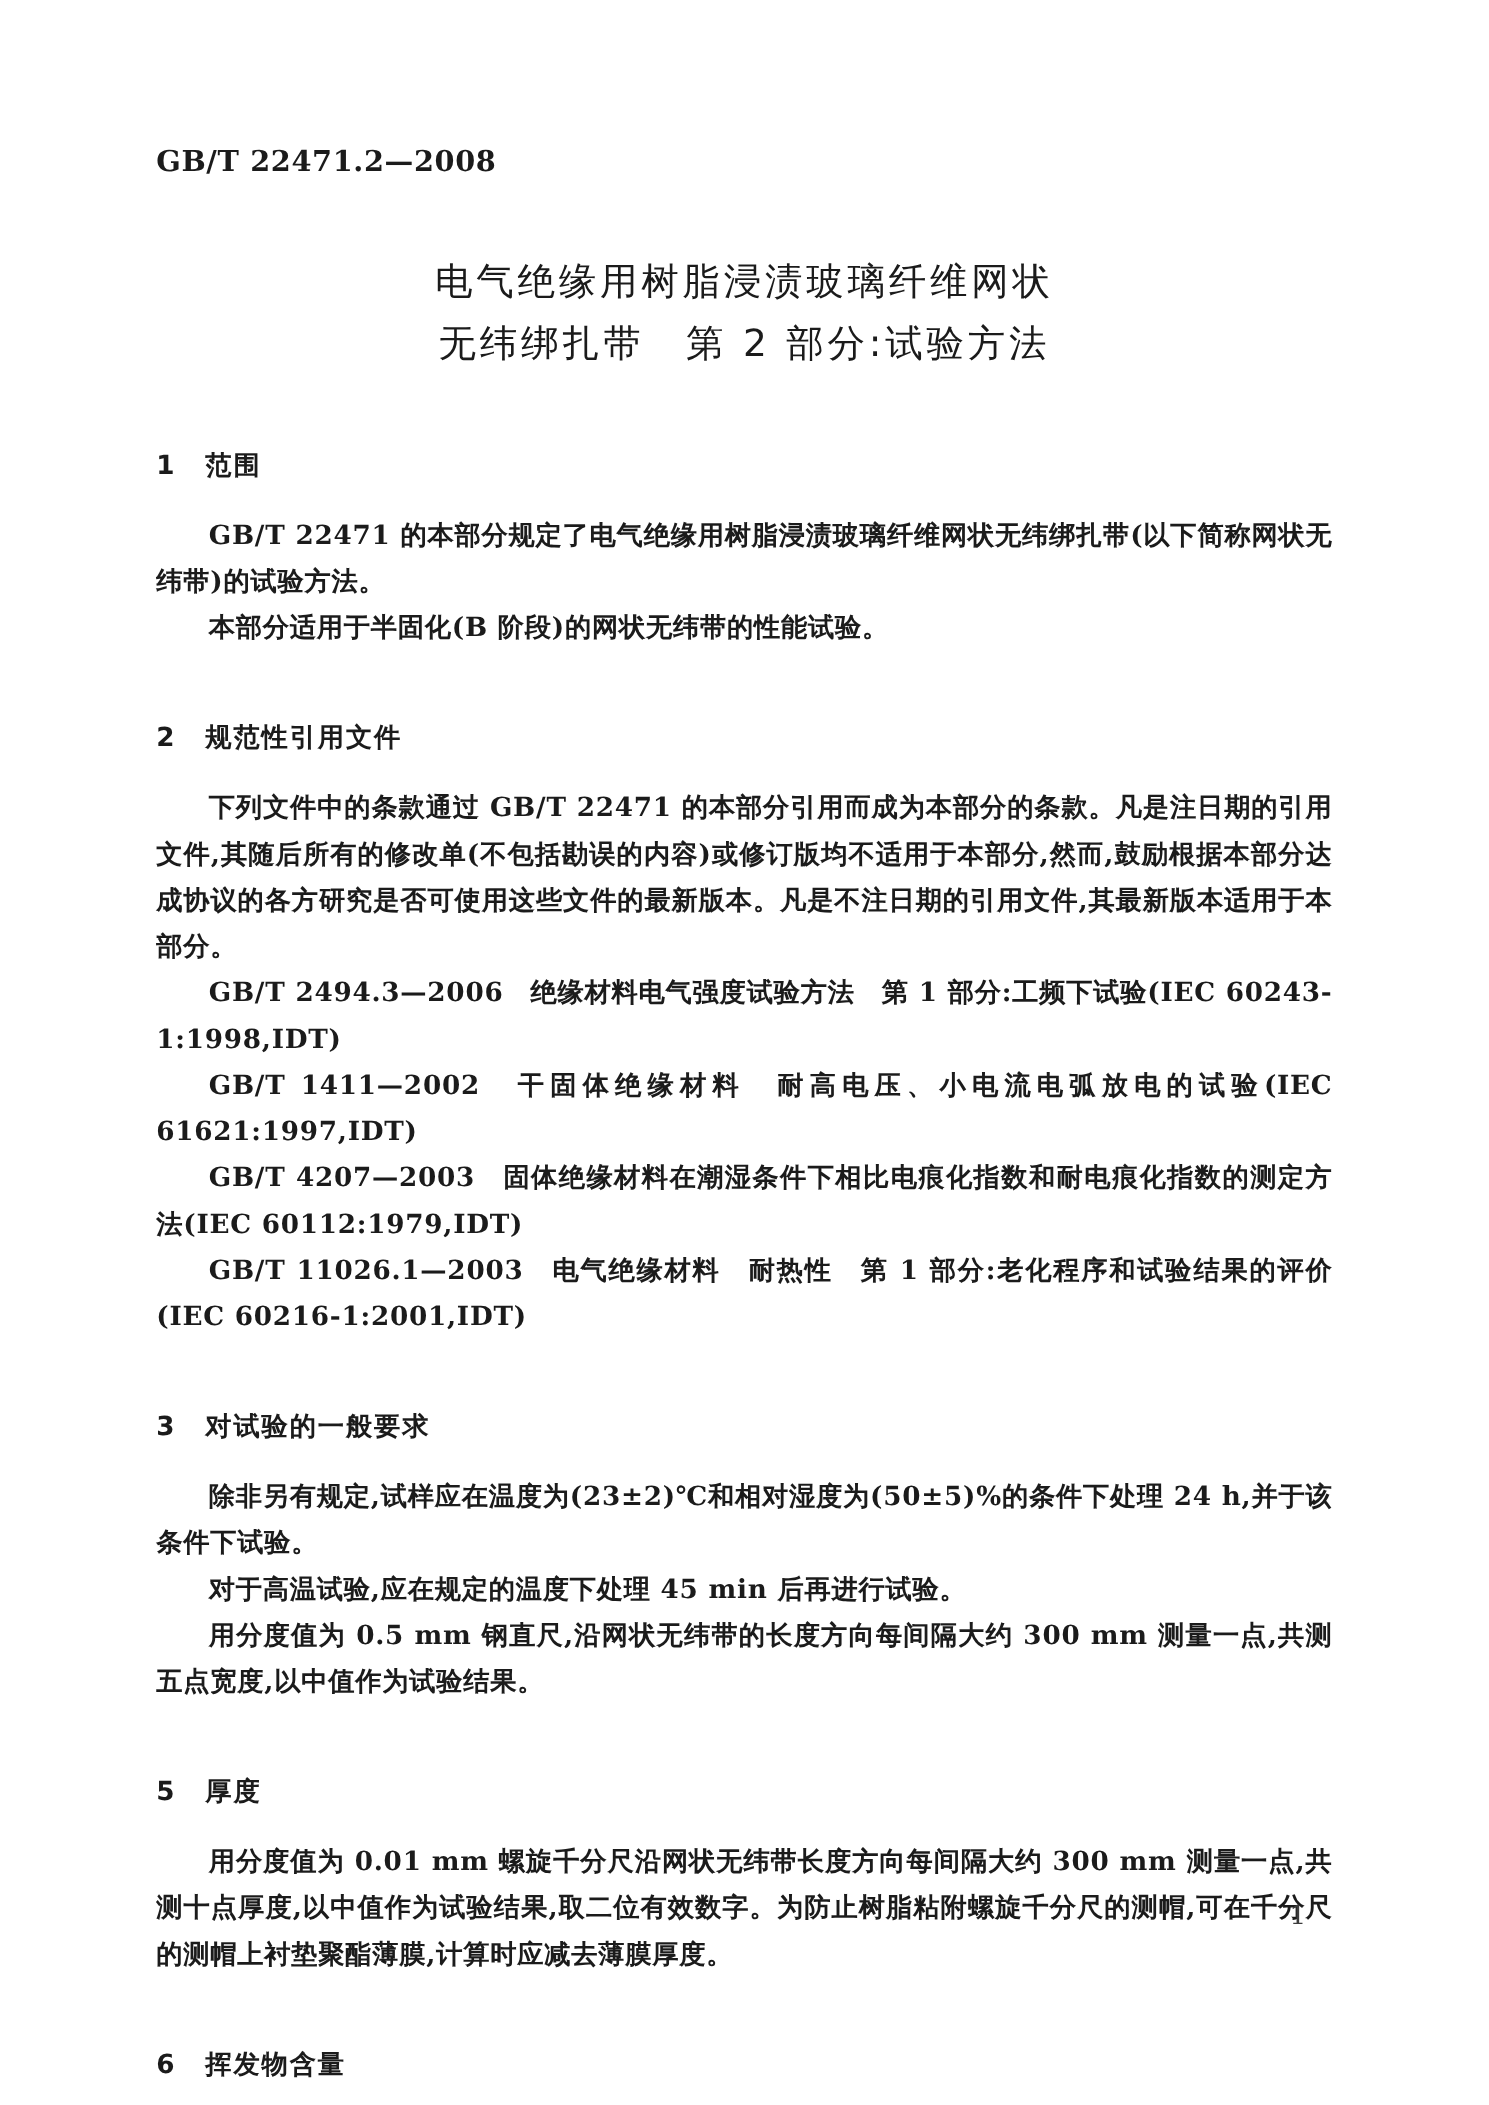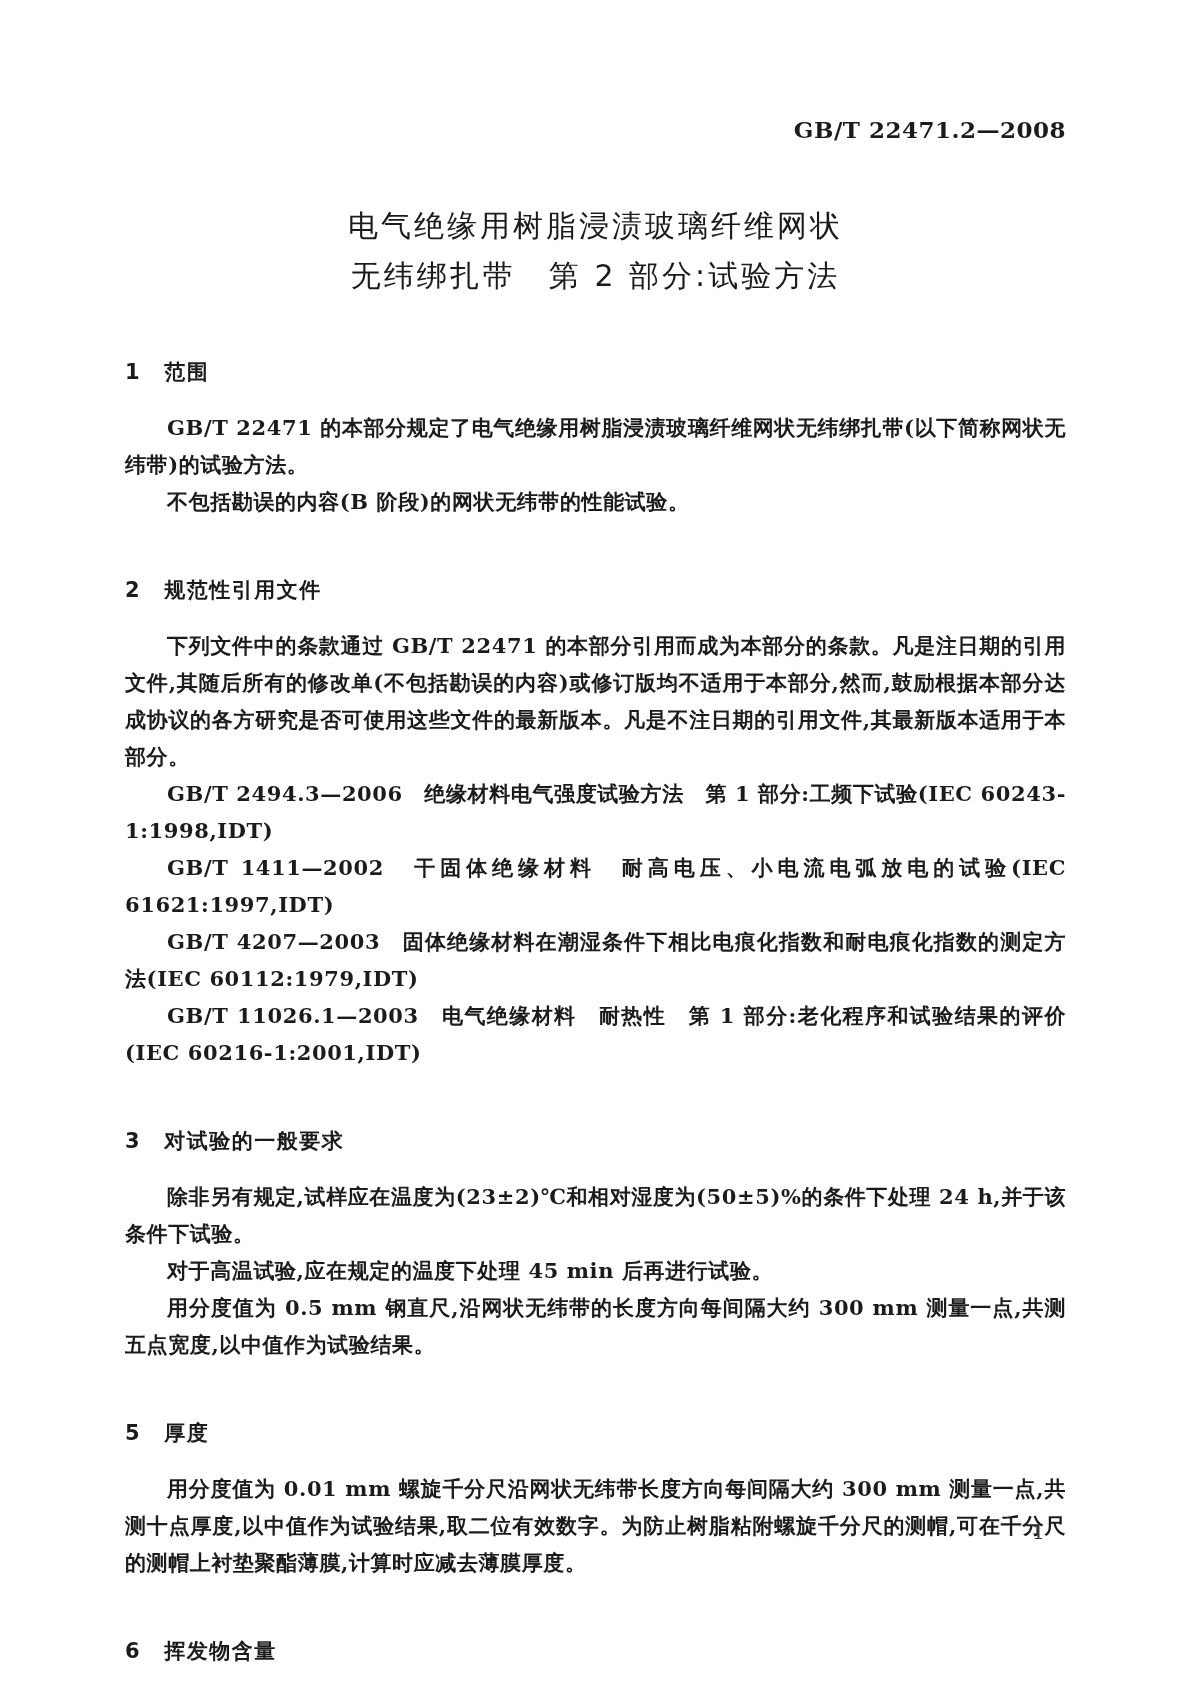--- a/index.html
+++ b/index.html
@@ -16,21 +16,21 @@
     overflow: hidden;
   }
   .content {
     position: absolute;
     left: 125px;
     top: 0;
     width: 941px;
   }
   .std-code {
     margin-top: 116px;
-    text-align: right;
+    text-align: left;
     font-weight: bold;
     font-size: 23px;
     letter-spacing: 0.5px;
     font-family: "DejaVu Serif", "Liberation Serif", serif;
   }
   .doc-title {
     margin: 58px 0 0 0;
     text-align: center;
     font-family: "DejaVu Sans", "Liberation Sans", sans-serif;
     font-weight: normal;
@@ -77,21 +77,21 @@
   <h1 class="doc-title">
     <span class="title-line">电气绝缘用树脂浸渍玻璃纤维网状</span>
     <span class="title-line">无纬绑扎带　第 2 部分:试验方法</span>
   </h1>
 
   <section>
     <h2 class="sec-h first">
       <span class="sec-num">1</span><span>范围</span>
     </h2>
     <p class="body">GB/T 22471 的本部分规定了电气绝缘用树脂浸渍玻璃纤维网状无纬绑扎带(以下简称网状无纬带)的试验方法。</p>
-    <p class="body">不包括勘误的内容(B 阶段)的网状无纬带的性能试验。</p>
+    <p class="body">本部分适用于半固化(B 阶段)的网状无纬带的性能试验。</p>
   </section>
 
   <section>
     <h2 class="sec-h">
       <span class="sec-num">2</span><span>规范性引用文件</span>
     </h2>
     <p class="body">下列文件中的条款通过 GB/T 22471 的本部分引用而成为本部分的条款。凡是注日期的引用文件,其随后所有的修改单(不包括勘误的内容)或修订版均不适用于本部分,然而,鼓励根据本部分达成协议的各方研究是否可使用这些文件的最新版本。凡是不注日期的引用文件,其最新版本适用于本部分。</p>
     <p class="body">GB/T 2494.3—2006　绝缘材料电气强度试验方法　第 1 部分:工频下试验(IEC 60243-1:1998,IDT)</p>
     <p class="body">GB/T 1411—2002　干固体绝缘材料　耐高电压、小电流电弧放电的试验(IEC 61621:1997,IDT)</p>
     <p class="body">GB/T 4207—2003　固体绝缘材料在潮湿条件下相比电痕化指数和耐电痕化指数的测定方法(IEC 60112:1979,IDT)</p>

